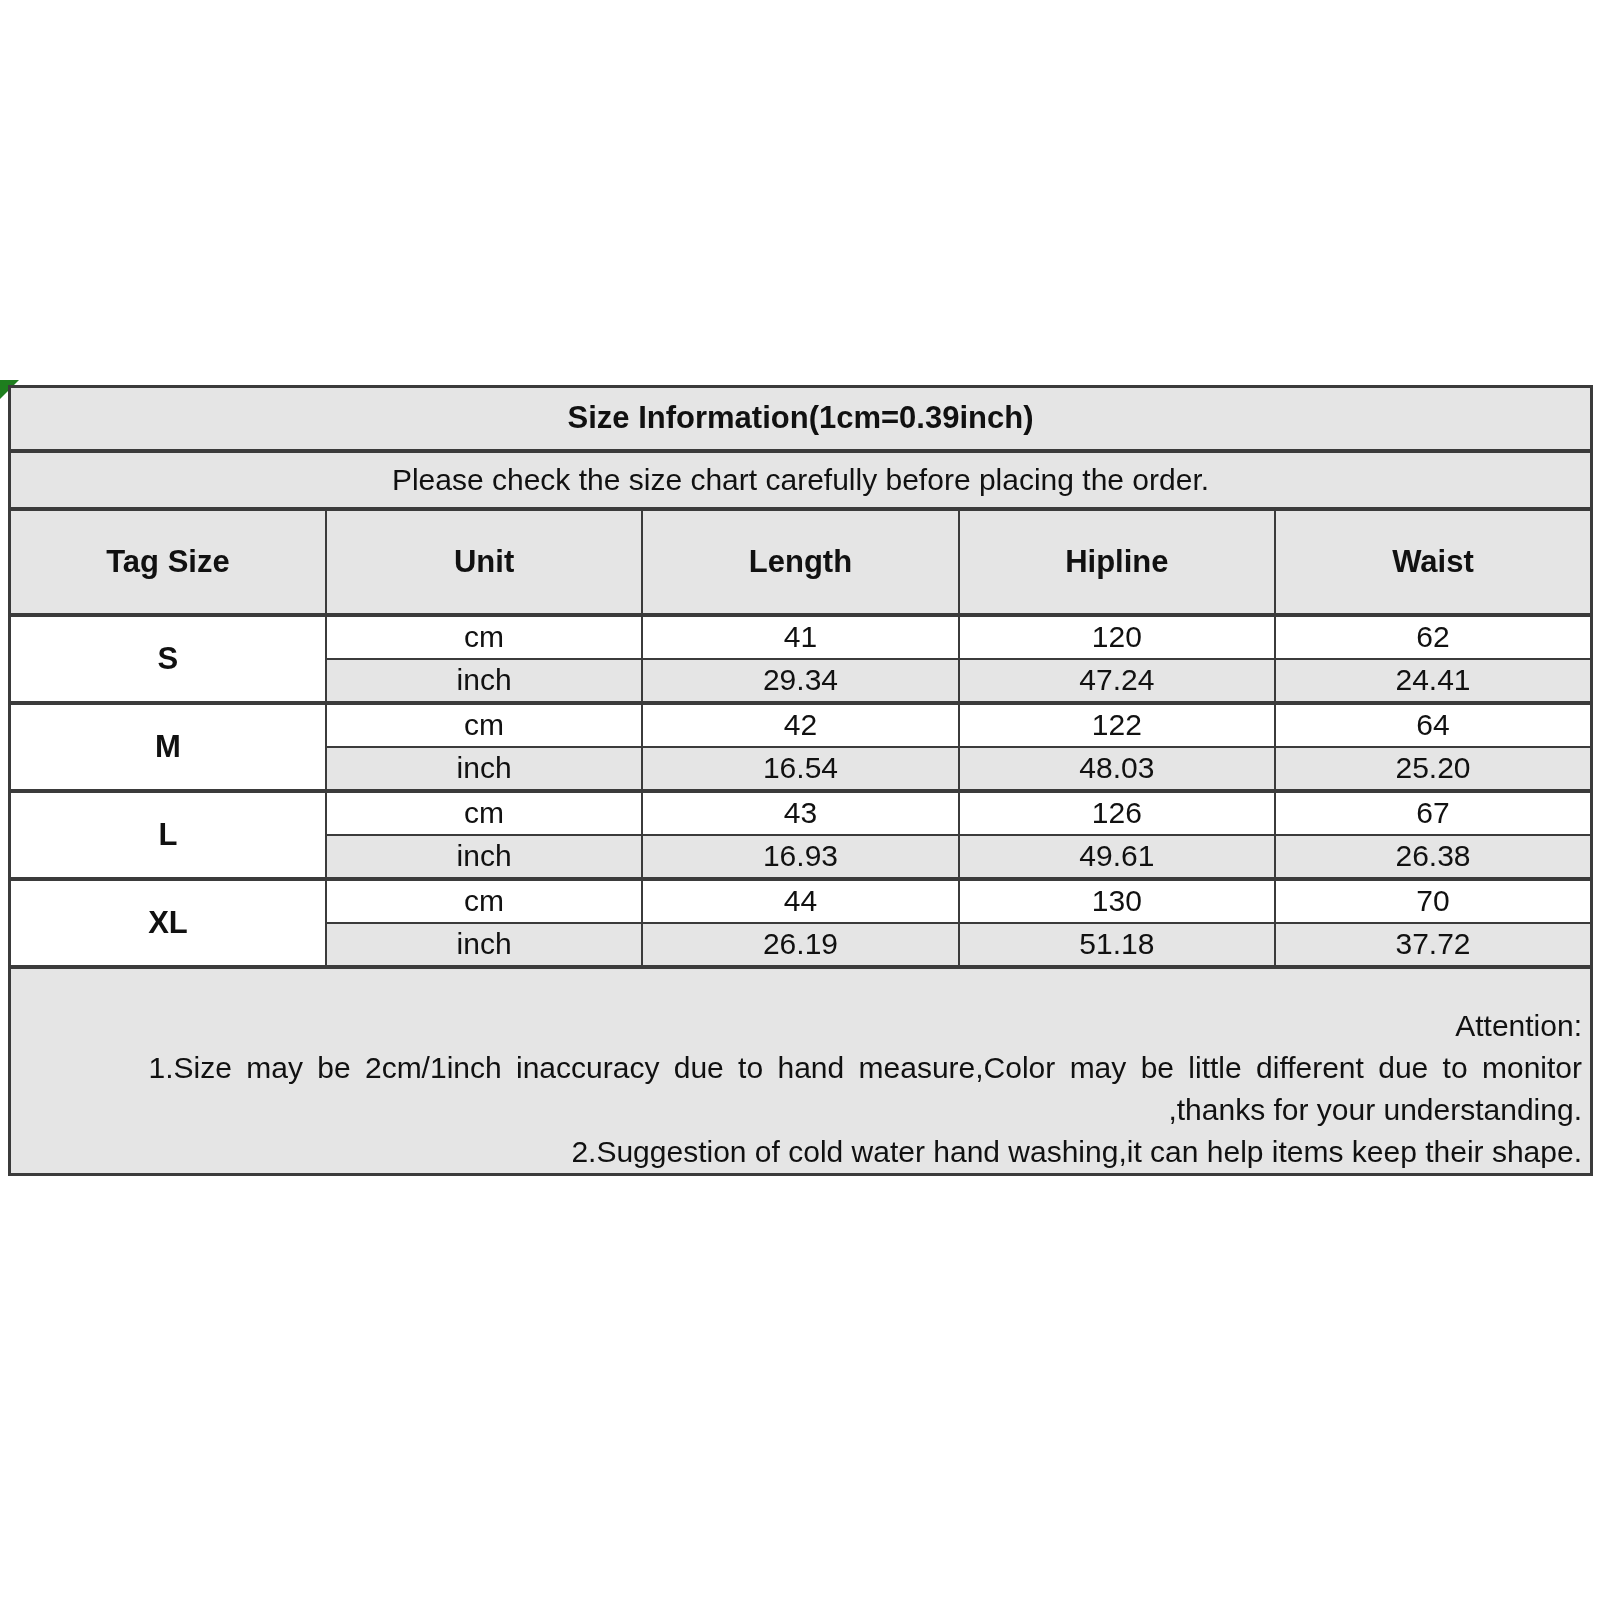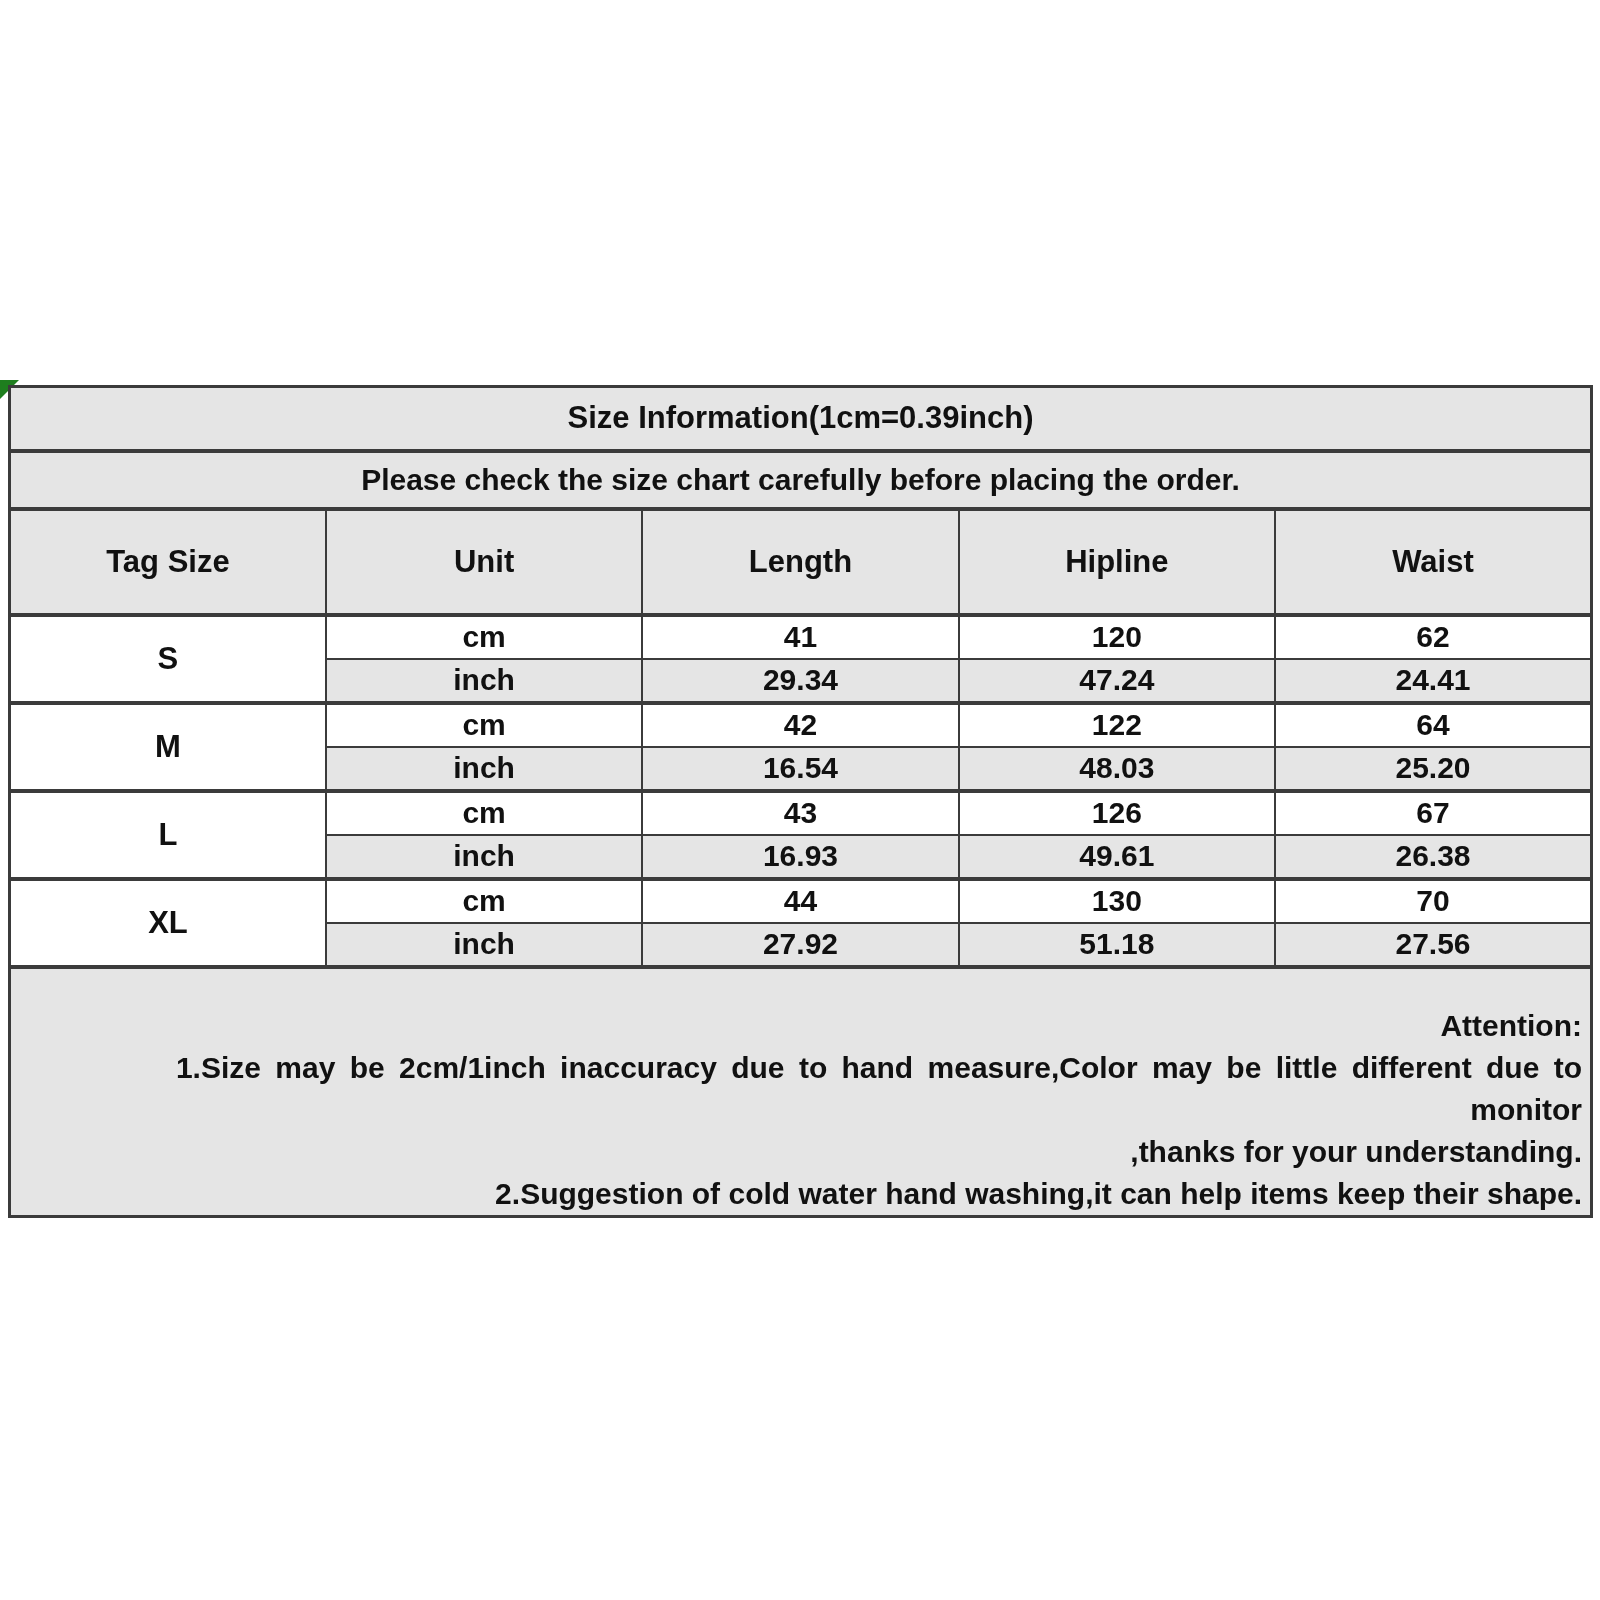--- a/index.html
+++ b/index.html
@@ -27,21 +27,20 @@
     background: #ffffff;
     border: 3px solid #3b3b3b;
   }
   .size-table td, .size-table th {
     border: 2px solid #3b3b3b;
     text-align: center;
     vertical-align: middle;
     font-size: 30px;
     padding: 0;
     overflow: hidden;
-    font-weight: bold;
   }
   .pink { background: #e5e5e5; }
   .white { background: #ffffff; }
   tr.title-row td {
     height: 64px;
     font-weight: bold;
     font-size: 31px;
     border-bottom-width: 4px;
   }
   tr.subtitle-row td {
@@ -145,23 +144,23 @@
 
   <tr class="data-row group-start">
     <td rowspan="2" class="white tag-cell">XL</td>
     <td class="white">cm</td>
     <td class="white">44</td>
     <td class="white">130</td>
     <td class="white">70</td>
   </tr>
   <tr class="data-row">
     <td class="pink">inch</td>
-    <td class="pink">27.92</td>
+    <td class="pink">26.19</td>
     <td class="pink">51.18</td>
-    <td class="pink">27.56</td>
+    <td class="pink">37.72</td>
   </tr>
 
   <tr class="attention-row">
     <td colspan="5" class="pink">
       <div class="attn-line">Attention:</div>
       <div class="attn-line attn-justified">1.Size may be 2cm/1inch inaccuracy due to hand measure,Color may be little different due to monitor</div>
       <div class="attn-line">,thanks for your understanding.</div>
       <div class="attn-line">2.Suggestion of cold water hand washing,it can help items keep their shape.</div>
     </td>
   </tr>

